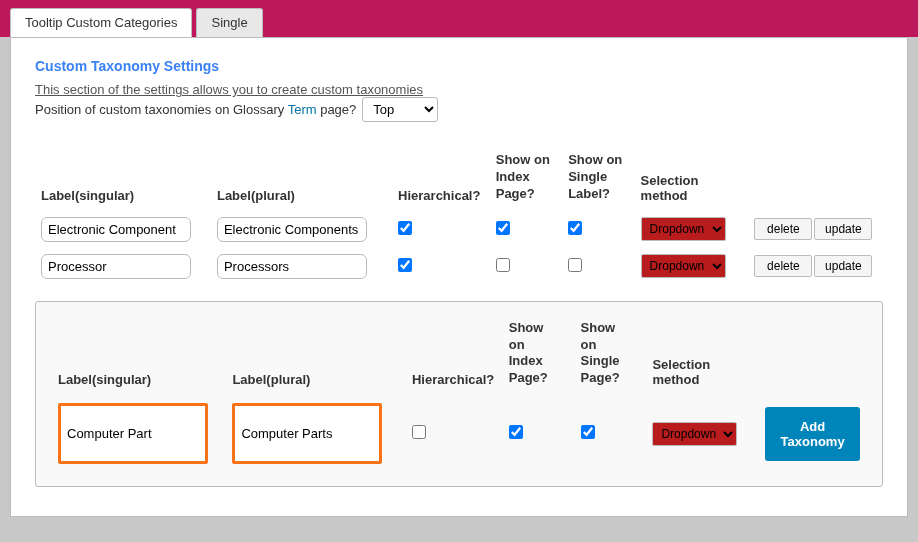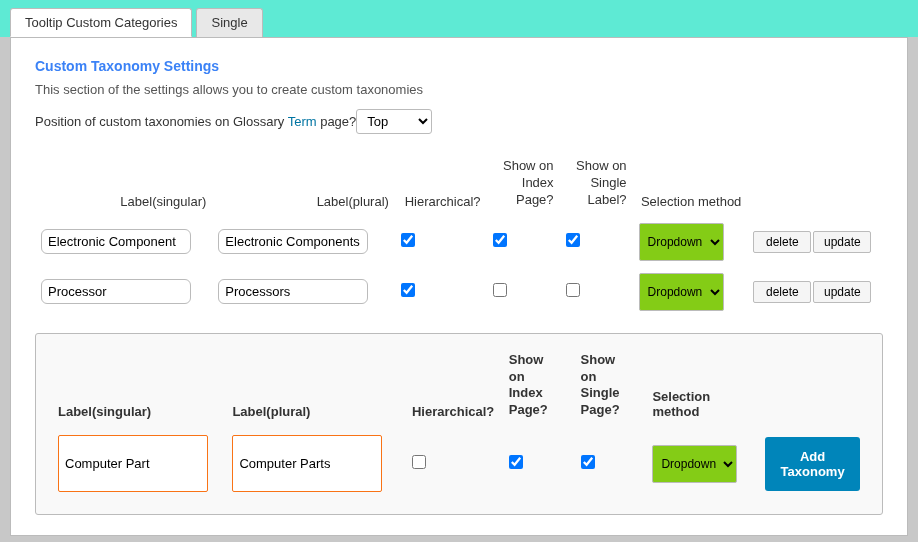--- a/index.html
+++ b/index.html
@@ -4,21 +4,21 @@
   <style>
     * { box-sizing: border-box; margin: 0; padding: 0; }
     body {
       font-family: Arial, sans-serif;
       font-size: 13px;
       background: #c8c8c8;
       color: #333;
     }
     .tabs-bar {
       display: flex;
-      background: #5eead4;
+      background: #be185d;
       padding: 8px 10px 0 10px;
       gap: 4px;
     }
     .tab {
       padding: 6px 14px;
       background: #e8e8e8;
       border: 1px solid #bbb;
       border-bottom: none;
       cursor: pointer;
       font-size: 13px;
@@ -38,26 +38,27 @@
     }
     h2 {
       font-size: 14px;
       font-weight: bold;
       margin-bottom: 8px;
       color: #3b82f6;
     }
     .description {
       color: #555;
       font-size: 13px;
-      margin-bottom: 12px;
+      text-decoration: underline;
     }
     .position-row {
       display: flex;
       align-items: center;
-      margin-bottom: 20px;
+      gap: 6px;
+      margin-bottom: 26px;
       font-size: 13px;
     }
     .position-row a, .position-row span.link-text {
       color: #0074a2;
       text-decoration: none;
     }
     .position-select {
       padding: 3px 6px;
       border: 1px solid #bbb;
       border-radius: 3px;
@@ -65,22 +66,22 @@
       background: #fff;
       cursor: pointer;
     }
     
     .entries-table {
       width: 100%;
       border-collapse: collapse;
       margin-bottom: 16px;
     }
     .entries-table th {
-      text-align: right;
-      font-weight: normal;
+      text-align: left;
+      font-weight: bold;
       font-size: 13px;
       padding: 4px 6px 8px 6px;
       vertical-align: bottom;
     }
     .entries-table td {
       padding: 6px 6px;
       vertical-align: middle;
     }
     .entries-table input[type="text"] {
       border: 1px solid #bbb;
@@ -105,24 +106,24 @@
       font-size: 12px;
       cursor: pointer;
       border-radius: 2px;
       width: 58px;
       text-align: center;
     }
 
     
     .dropdown-select {
       border: 1px solid #bbb;
-      padding: 10px 4px;
+      padding: 3px 4px;
       border-radius: 2px;
       font-size: 12px;
-      background: #84cc16;
+      background: #b91c1c;
       cursor: pointer;
     }
 
     
     .new-entry-box {
       border: 1px solid #bbb;
       background: #f9f9f9;
       border-radius: 3px;
       padding: 14px 16px 16px 16px;
     }
@@ -135,21 +136,21 @@
       font-weight: bold;
       font-size: 13px;
       padding: 4px 6px 10px 6px;
       vertical-align: bottom;
     }
     .new-entry-box td {
       padding: 6px 6px;
       vertical-align: middle;
     }
     .new-entry-box input[type="text"] {
-      border: 1px solid #f97316;
+      border: 3px solid #f97316;
       padding: 20px 6px;
       border-radius: 2px;
       font-size: 13px;
       width: 150px;
     }
     .new-entry-box input[type="checkbox"] {
       width: 14px;
       height: 14px;
       cursor: pointer;
     }

